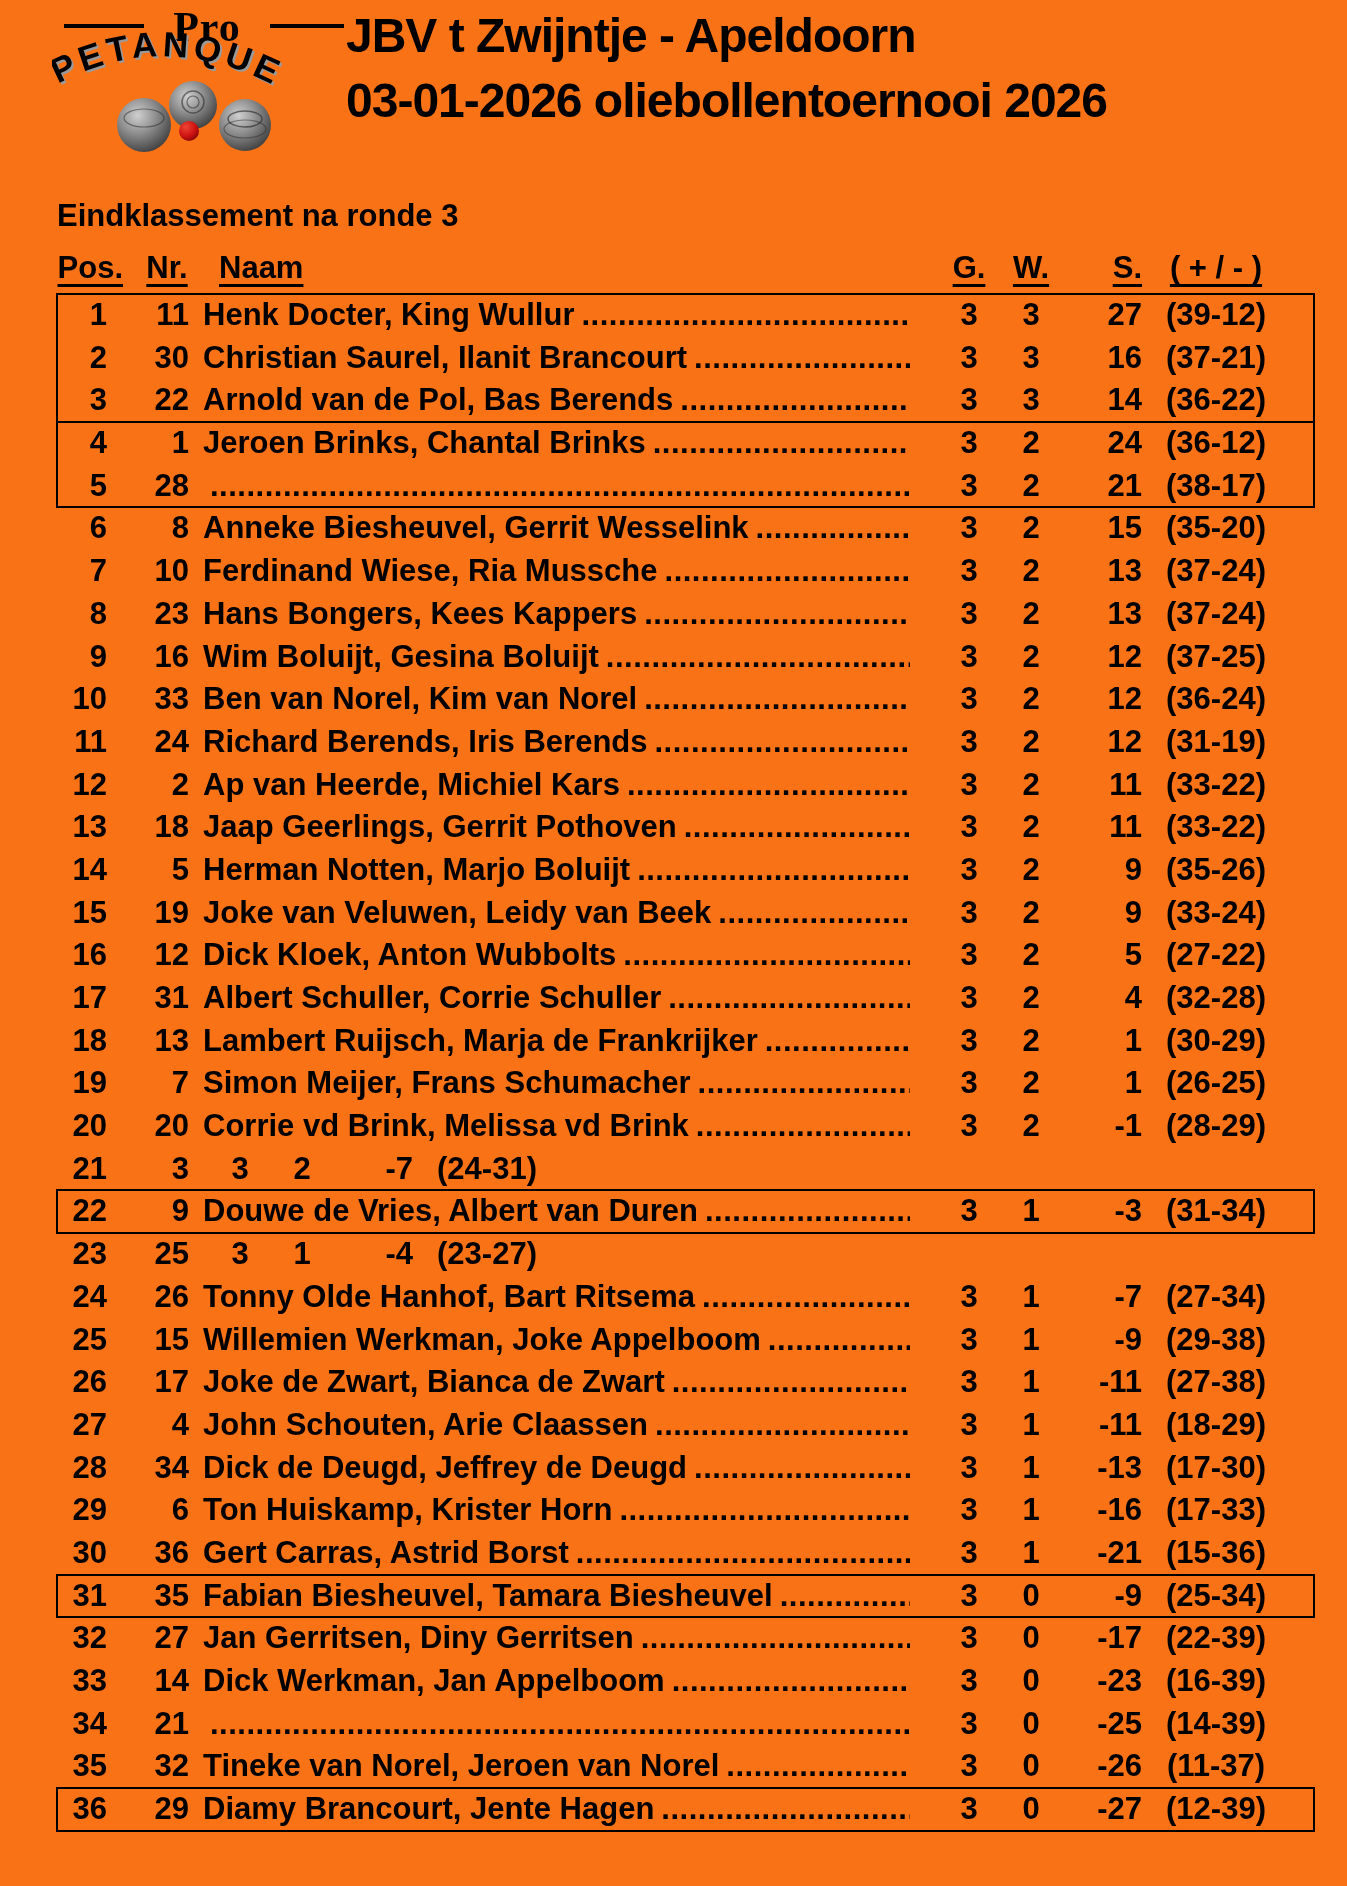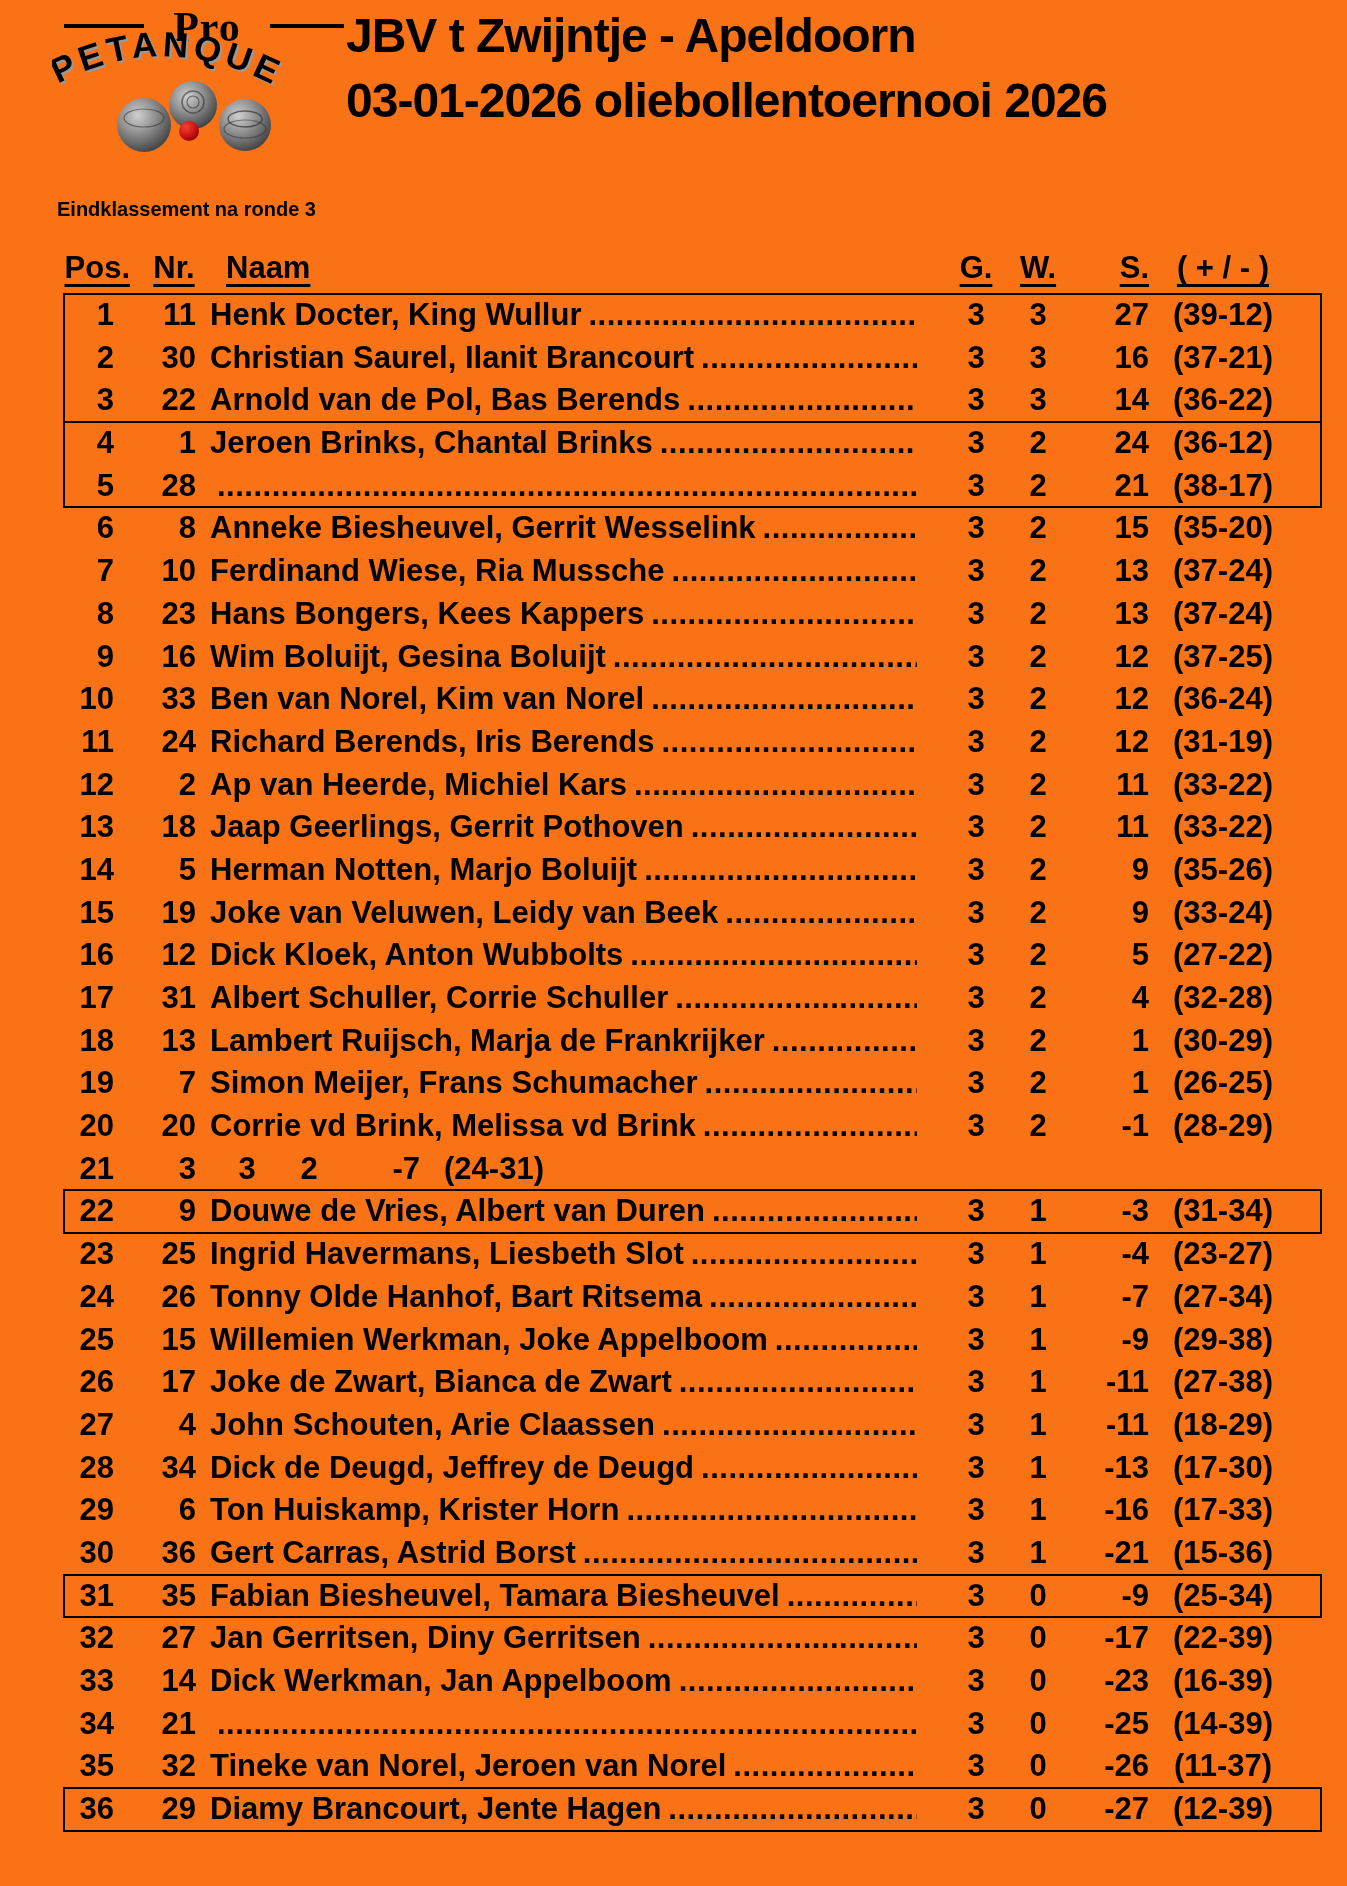--- a/index.html
+++ b/index.html
@@ -9,24 +9,24 @@
     font-weight:700; color:#000; overflow:hidden;
   }
   .page { position:absolute; inset:0; background:#f97316; }
 
   
   .logo { position:absolute; left:52px; top:4px; width:296px; height:158px; }
   .titles { position:absolute; left:346px; top:6px; }
   .title-line1 { font-size:48px; line-height:60px; letter-spacing:-1px; white-space:nowrap; }
   .title-line2 { font-size:48px; line-height:60px; letter-spacing:-1px; white-space:nowrap; margin-top:5px; }
 
-  .subtitle { position:absolute; left:57px; top:198px; font-size:20px; }
+  .subtitle { position:absolute; left:57px; top:198px; font-size:31px; }
 
   
-  .table { position:absolute; left:57px; top:248px; width:1257px;margin-left:7px; }
+  .table { position:absolute; left:57px; top:248px; width:1257px; }
   .hrow { display:flex; height:46px; line-height:40px; font-size:31px; }
   .hrow .u { text-decoration:underline; text-decoration-thickness:3px; text-underline-offset:6px; }
 
   .row { display:flex; height:42.7px; line-height:42.7px; font-size:31px; white-space:nowrap; }
 
   .c-pos  { width:72px;  text-align:right; padding-right:6px; box-sizing:border-box; }
   .group .c-pos { width:56px; }
   .c-nr   { width:76px;  text-align:right; box-sizing:border-box; }
   .c-naam { flex:1; min-width:0; display:flex; padding-left:14px; padding-right:8px; box-sizing:border-box; overflow:hidden; }
   .c-g    { width:62px;  margin-left:20px; text-align:center; }
@@ -376,24 +376,20 @@
     <div class="c-g" data-interactable="false">3</div>
     <div class="c-w" data-interactable="false">1</div>
     <div class="c-s" data-interactable="false">-3</div>
     <div class="c-pm" data-interactable="false">(31-34)</div>
   </div>
         </div>
         <div class="group" data-interactable="false">
           <div class="row" data-interactable="false">
     <div class="c-pos" data-interactable="false">23</div>
     <div class="c-nr" data-interactable="false">25</div>
-    <div class="c-naam" data-interactable="false">
-      <span class="naam-text" data-interactable="false">Ingrid Havermans, Liesbeth Slot</span>
-      <span class="dots" data-interactable="false"></span>
-    </div>
     <div class="c-g" data-interactable="false">3</div>
     <div class="c-w" data-interactable="false">1</div>
     <div class="c-s" data-interactable="false">-4</div>
     <div class="c-pm" data-interactable="false">(23-27)</div>
   </div>
           <div class="row" data-interactable="false">
     <div class="c-pos" data-interactable="false">24</div>
     <div class="c-nr" data-interactable="false">26</div>
     <div class="c-naam" data-interactable="false">
       <span class="naam-text" data-interactable="false">Tonny Olde Hanhof, Bart Ritsema</span>

